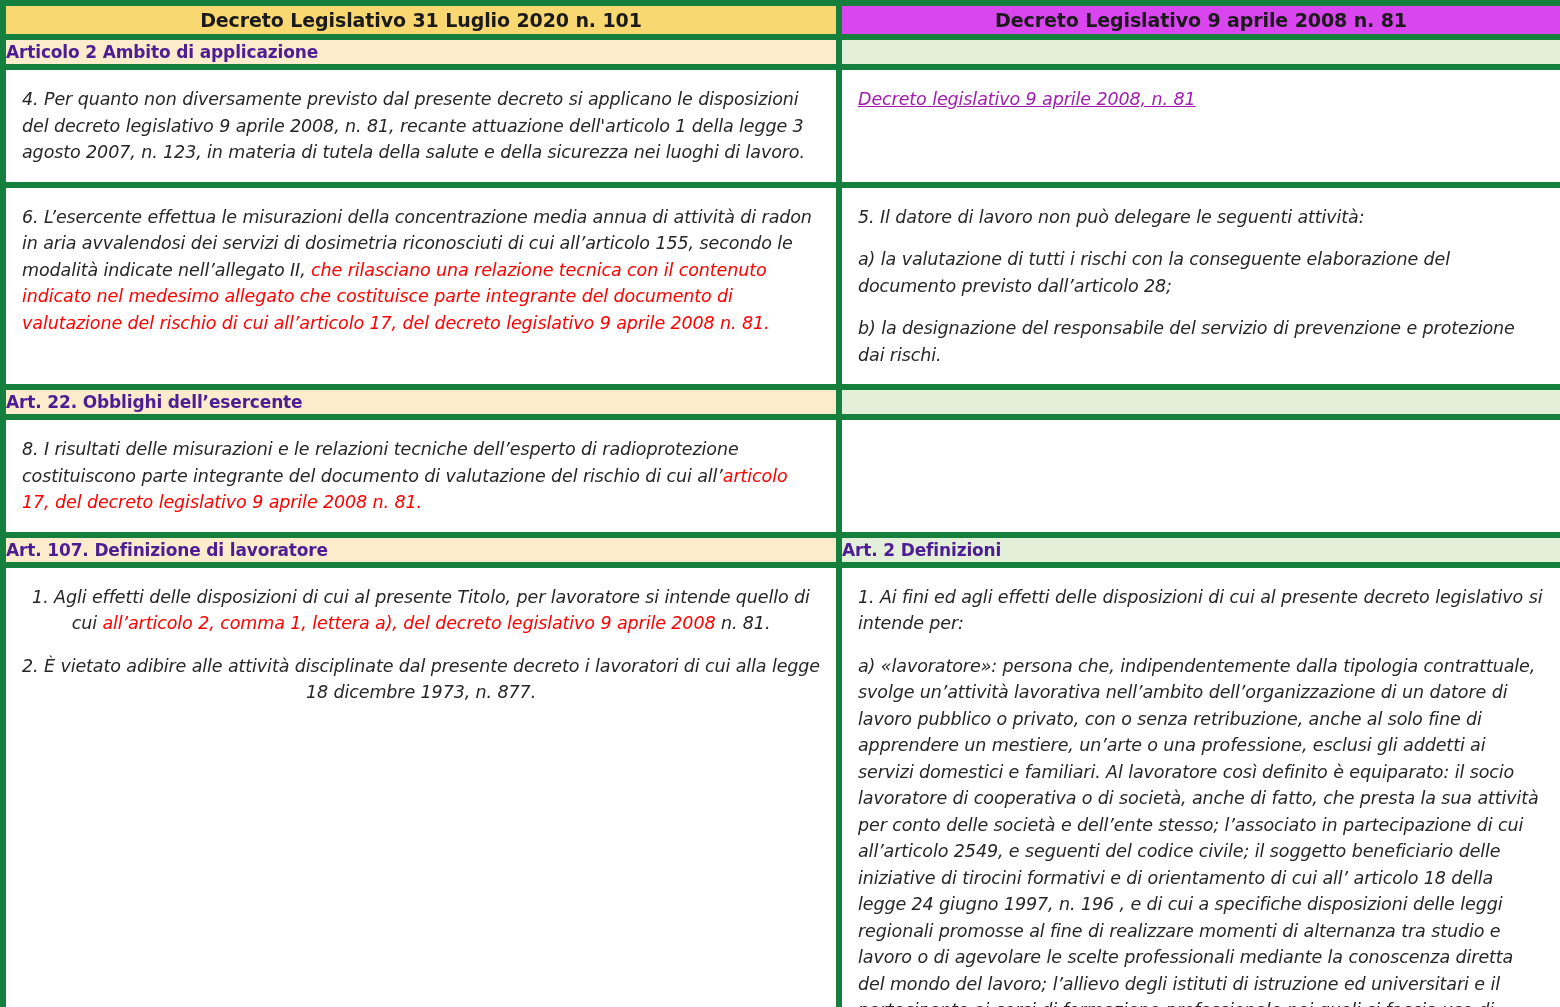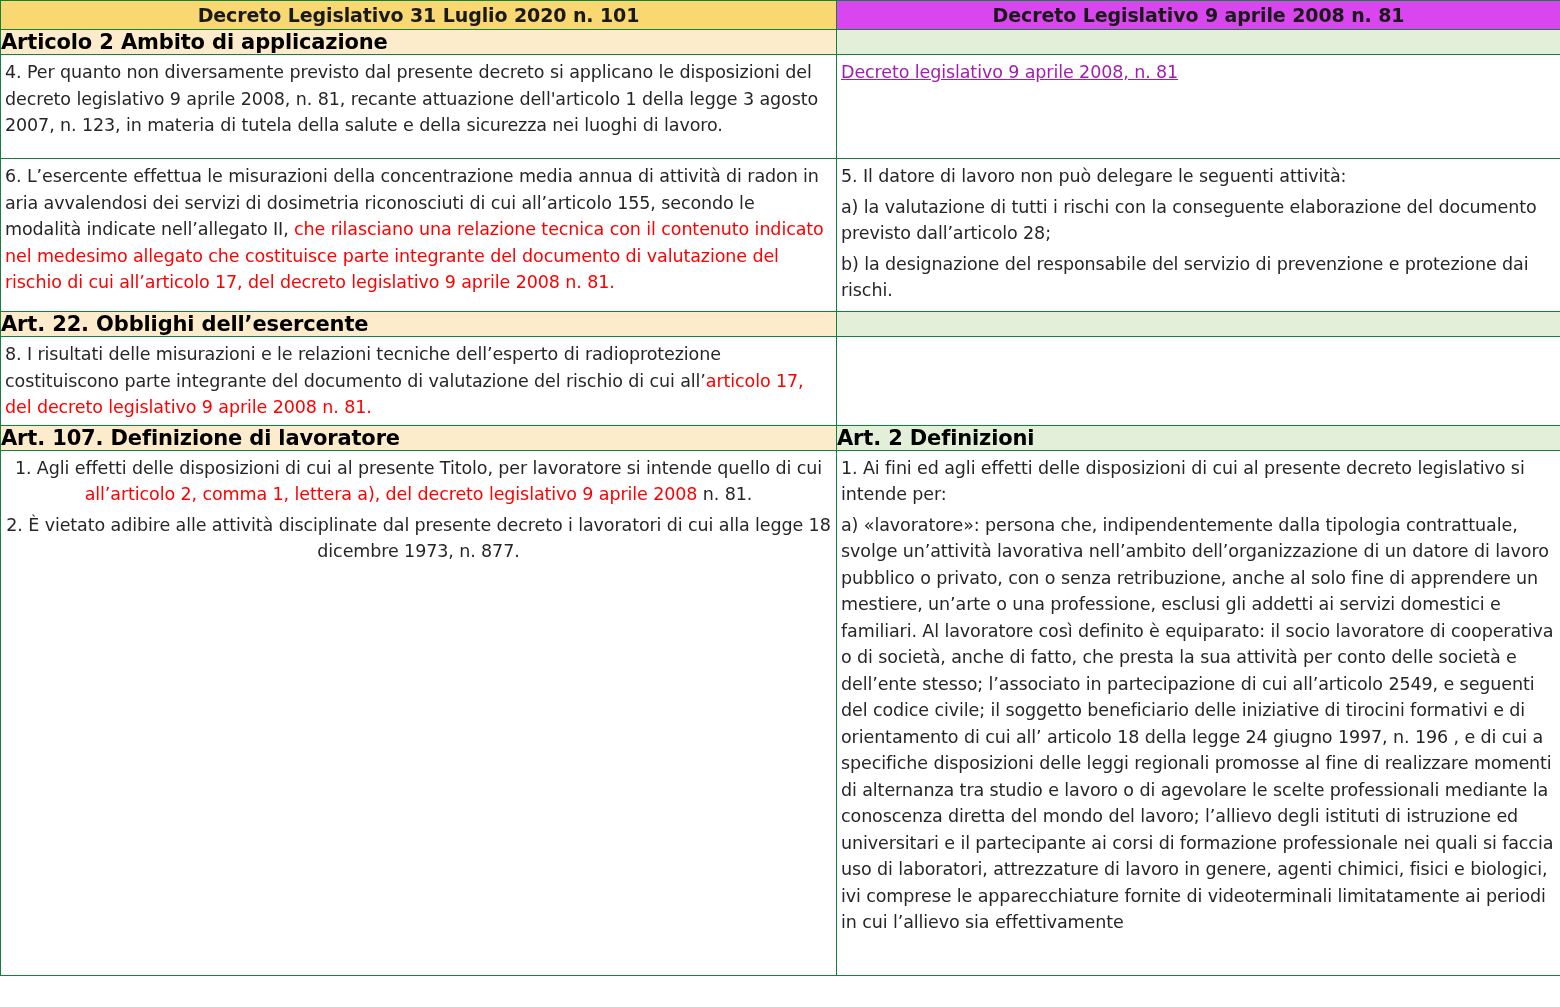--- a/index.html
+++ b/index.html
@@ -17,60 +17,60 @@
   table.compare {
     width: 1560px;
     border-collapse: collapse;
     table-layout: fixed;
   }
 
   col.left-col  { width: 836px; }
   col.right-col { width: 724px; }
 
   table.compare td {
-    border: 1px solid #15803d;
+    border: 6px solid #15803d;
     vertical-align: top;
     padding: 0;
   }
 
   
   .title-cell {
     text-align: center;
     font-weight: bold;
     font-size: 19px;
     line-height: 28px;
     padding: 1px 6px 2px 6px;
     color: #1a1a1a;
     letter-spacing: -0.1px;
   }
   .title-left  { background: #f9d872; }
   .title-right { background: #d946ef; }
 
   
   .art-head {
     font-weight: bold;
-    font-size: 21px;
+    font-size: 17px;
     line-height: 24px;
     padding: 2px 6px 2px 8px;
-    color: #000000;
+    color: #4c1d95;
     letter-spacing: -0.15px;
   }
   .art-left  { background: #fdeccb; }
   .art-right { background: #e3efd9; }
   .art-empty-right { background: #e3efd9; }
 
   
   .body-cell {
     font-size: 17.5px;
     line-height: 26.5px;
     padding: 4px 8px 5px 8px;
     color: #262626;
     letter-spacing: -0.1px;
   }
-  .body-cell p { margin: 4px; }
+  .body-cell p { margin: 16px; font-style: italic; }
 
   .red  { color: #fe0000; }
   .link {
     color: #a21caf;
     text-decoration: underline;
     cursor: pointer;
   }
 
   .vcenter { vertical-align: middle; }
 

